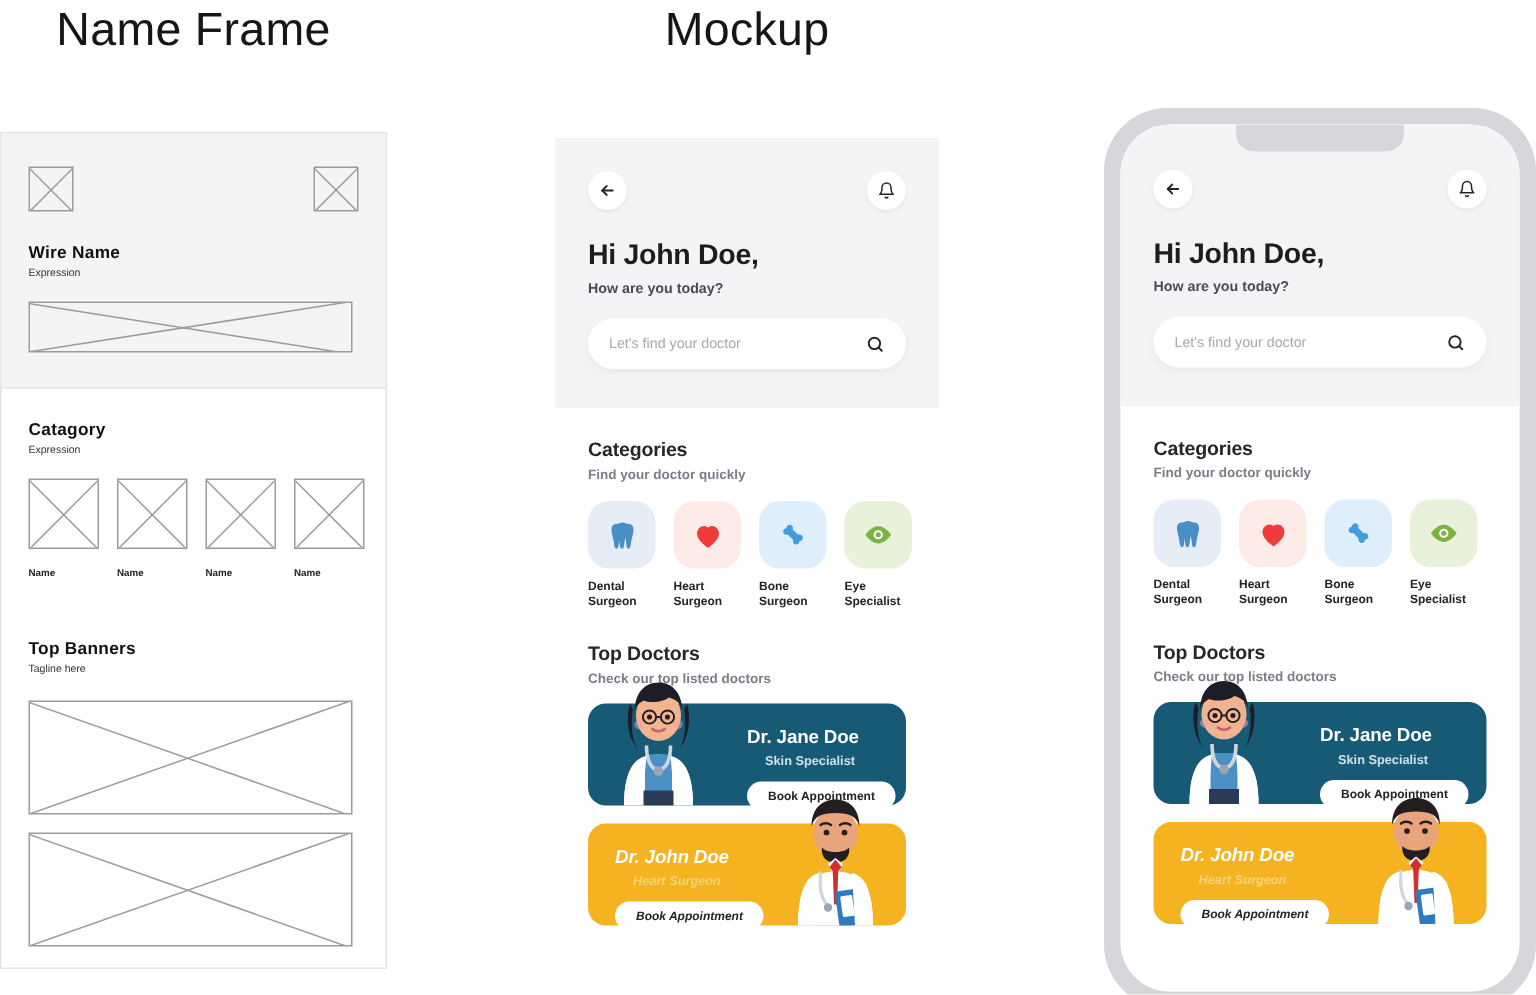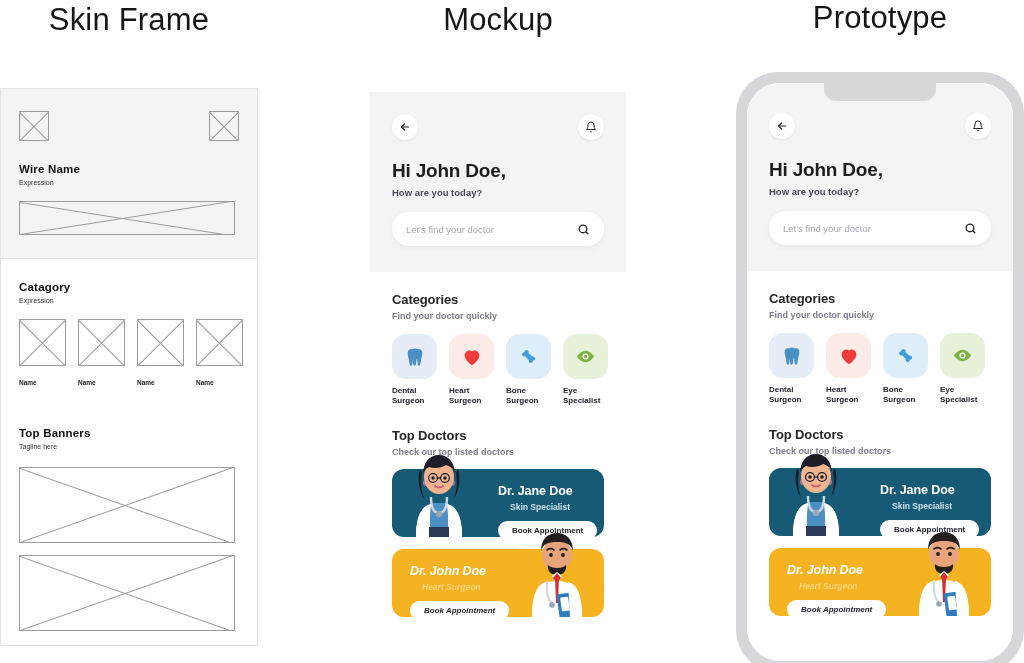--- a/index.html
+++ b/index.html
@@ -175,23 +175,22 @@
     background: #d5d7da; border-radius: 0 0 12px 12px; z-index: 5;
   }
   #phone-app { position: absolute; inset: 0; }
   #phone .app-head { padding-top: 30px; }
 </style>
 </head>
 <body>
 
 <div class="stage">
 
-  <div class="col-title" id="title-wireframe">Skin Frame</div>
+  <div class="col-title" id="title-wireframe">Name Frame</div>
   <div class="col-title" id="title-mockup">Mockup</div>
-  <div class="col-title" id="title-prototype">Prototype</div>
 
   <div class="wf">
 
     <div class="wf-head">
       <div class="wf-box wf-icon" id="wf-avatar-box"></div>
       <div class="wf-box wf-icon" id="wf-menu-box"></div>
       <div class="wf-label-strong" id="wf-username">Wire Name</div>
       <div class="wf-label-faint" id="wf-username-sub">Expression</div>
       <div class="wf-box" id="wf-search-box"></div>
     </div>

